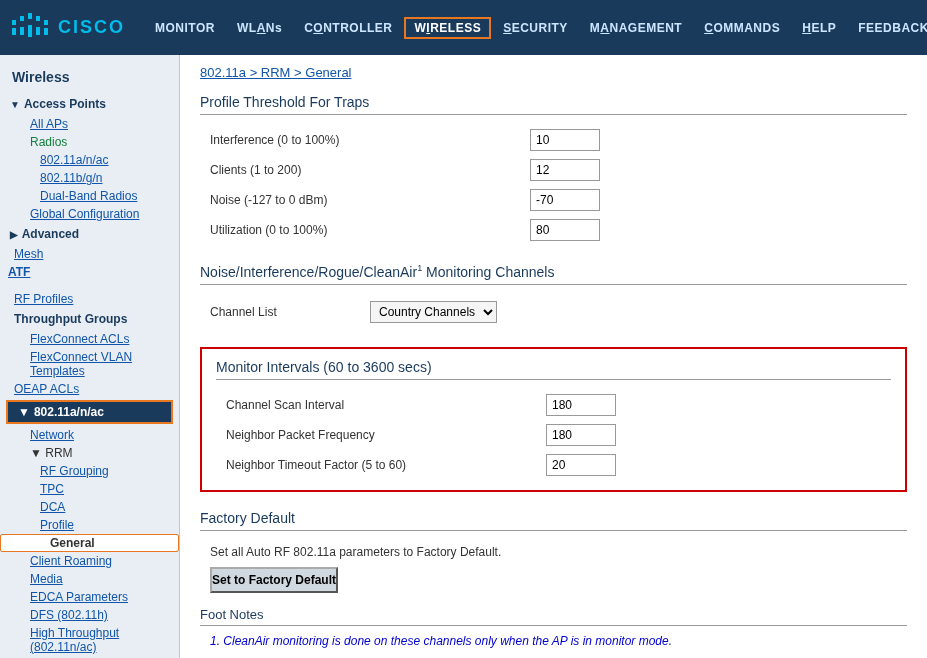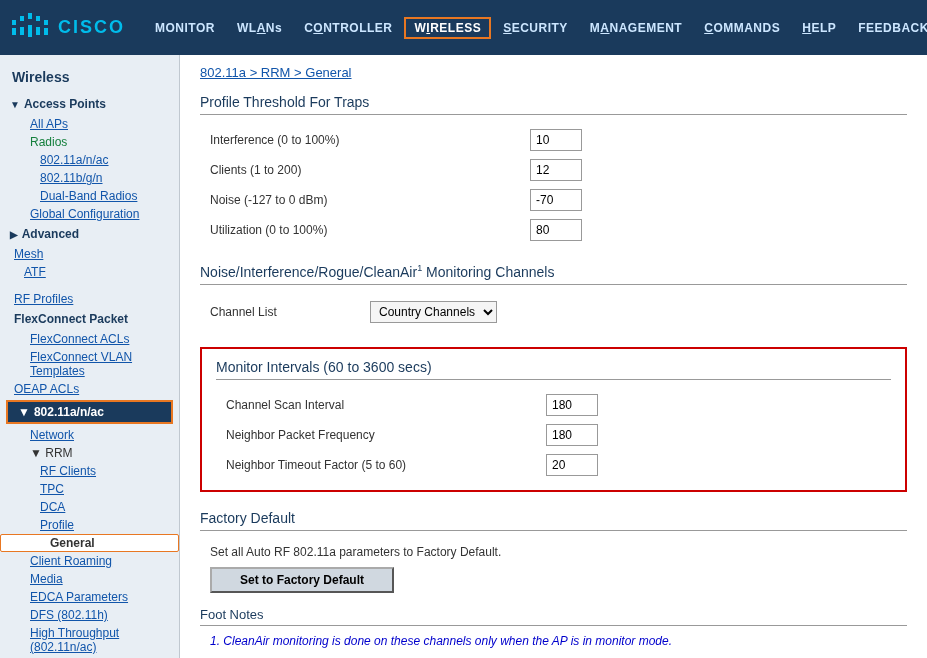--- a/index.html
+++ b/index.html
@@ -144,21 +144,21 @@
     }
     .form-label {
       width: 320px;
       font-size: 12px;
       color: #333;
     }
     .form-input {
       border: 1px solid #999;
       padding: 2px 5px;
       font-size: 12px;
-      width: 52px;
+      width: 70px;
       height: 22px;
     }
     .form-select {
       border: 1px solid #999;
       padding: 2px 4px;
       font-size: 12px;
       height: 22px;
       background: #f5f5f5;
     }
 
@@ -180,21 +180,21 @@
       gap: 10px;
     }
     .channel-label { font-size: 12px; width: 150px; }
 
     
     .factory-section { margin-bottom: 14px; }
     .factory-text { font-size: 12px; padding: 4px 10px 8px; }
     .factory-btn {
       background: #d0d8e0;
       border: 2px outset #aaa;
-      padding: 4px 28px;
+      padding: 4px 0;
       font-size: 12px;
       font-weight: bold;
       cursor: pointer;
       margin-left: 10px;
       display: inline-block;
     }
 
     
     .footnotes-header {
       font-size: 13px;
@@ -280,40 +280,40 @@
     <div class="sidebar-item indent2">802.11a/n/ac</div>
     <div class="sidebar-item indent2">802.11b/g/n</div>
     <div class="sidebar-item indent2">Dual-Band Radios</div>
     <div class="sidebar-item indent1">Global Configuration</div>
 
     <div class="sidebar-section-header">
       <span class="arrow">▶</span>
       <span>Advanced</span>
     </div>
     <div class="sidebar-item" style="padding-left:14px;">Mesh</div>
-    <div class="sidebar-item" style="padding-left:24px;">ATF</div>
+    <div class="sidebar-item" style="padding-left:8px;font-weight:bold;">ATF</div>
     <div class="sidebar-item" style="padding-left:14px;margin-top:9px;">RF Profiles</div>
 
     <div class="sidebar-section-header" style="padding-left:14px;font-weight:bold;color:#1a3a5c;">
-      FlexConnect Packet
+      Throughput Groups
     </div>
     <div class="sidebar-item indent1">FlexConnect ACLs</div>
     <div class="sidebar-item indent1">FlexConnect VLAN Templates</div>
 
     <div class="sidebar-item" style="padding-left:14px;">OEAP ACLs</div>
 
     <div class="sidebar-group-header">
       <span class="arrow">▼</span>
       <span>802.11a/n/ac</span>
     </div>
     <div class="sidebar-item indent1">Network</div>
     <div class="sidebar-item indent1" style="text-decoration:none;color:#333;">
       <span>▼ </span>RRM
     </div>
-    <div class="sidebar-item indent2">RF Clients</div>
+    <div class="sidebar-item indent2">RF Grouping</div>
     <div class="sidebar-item indent2">TPC</div>
     <div class="sidebar-item indent2">DCA</div>
     <div class="sidebar-item indent2">Profile</div>
     <div class="sidebar-item indent2 active">General</div>
 
     <div class="sidebar-item indent1">Client Roaming</div>
     <div class="sidebar-item indent1">Media</div>
     <div class="sidebar-item indent1">EDCA Parameters</div>
     <div class="sidebar-item indent1">DFS (802.11h)</div>
     <div class="sidebar-item indent1">High Throughput (802.11n/ac)</div>

